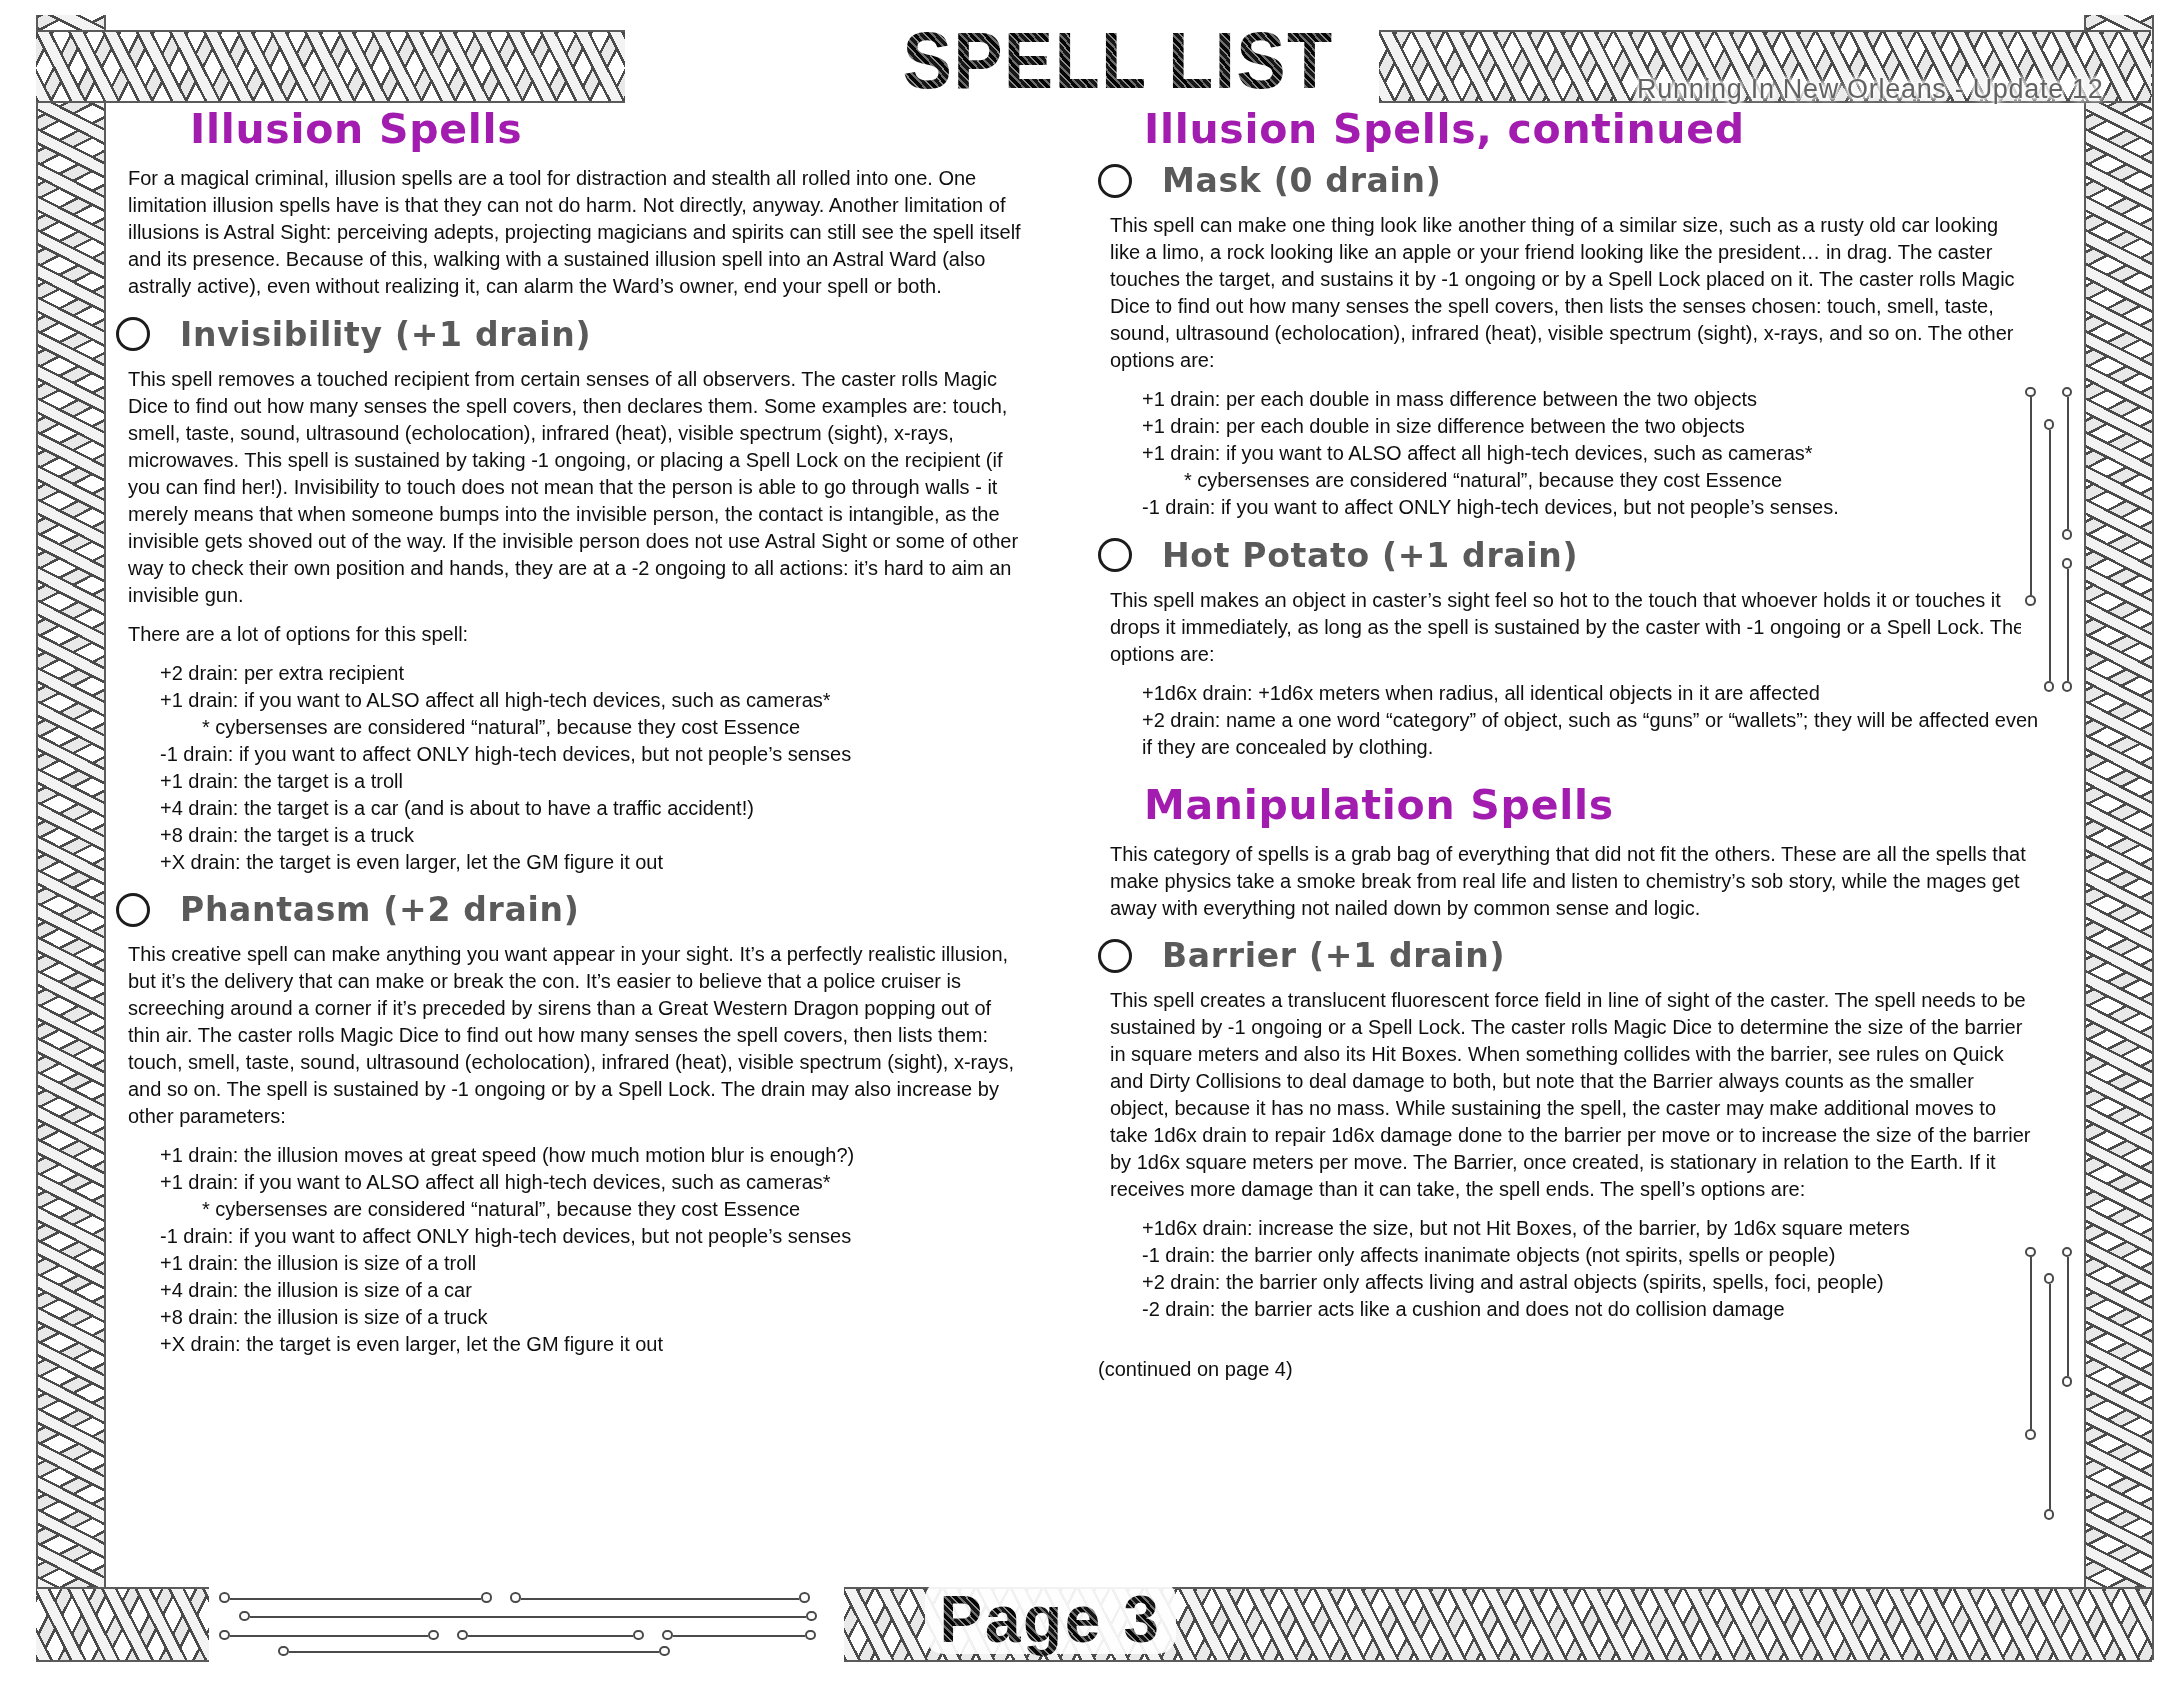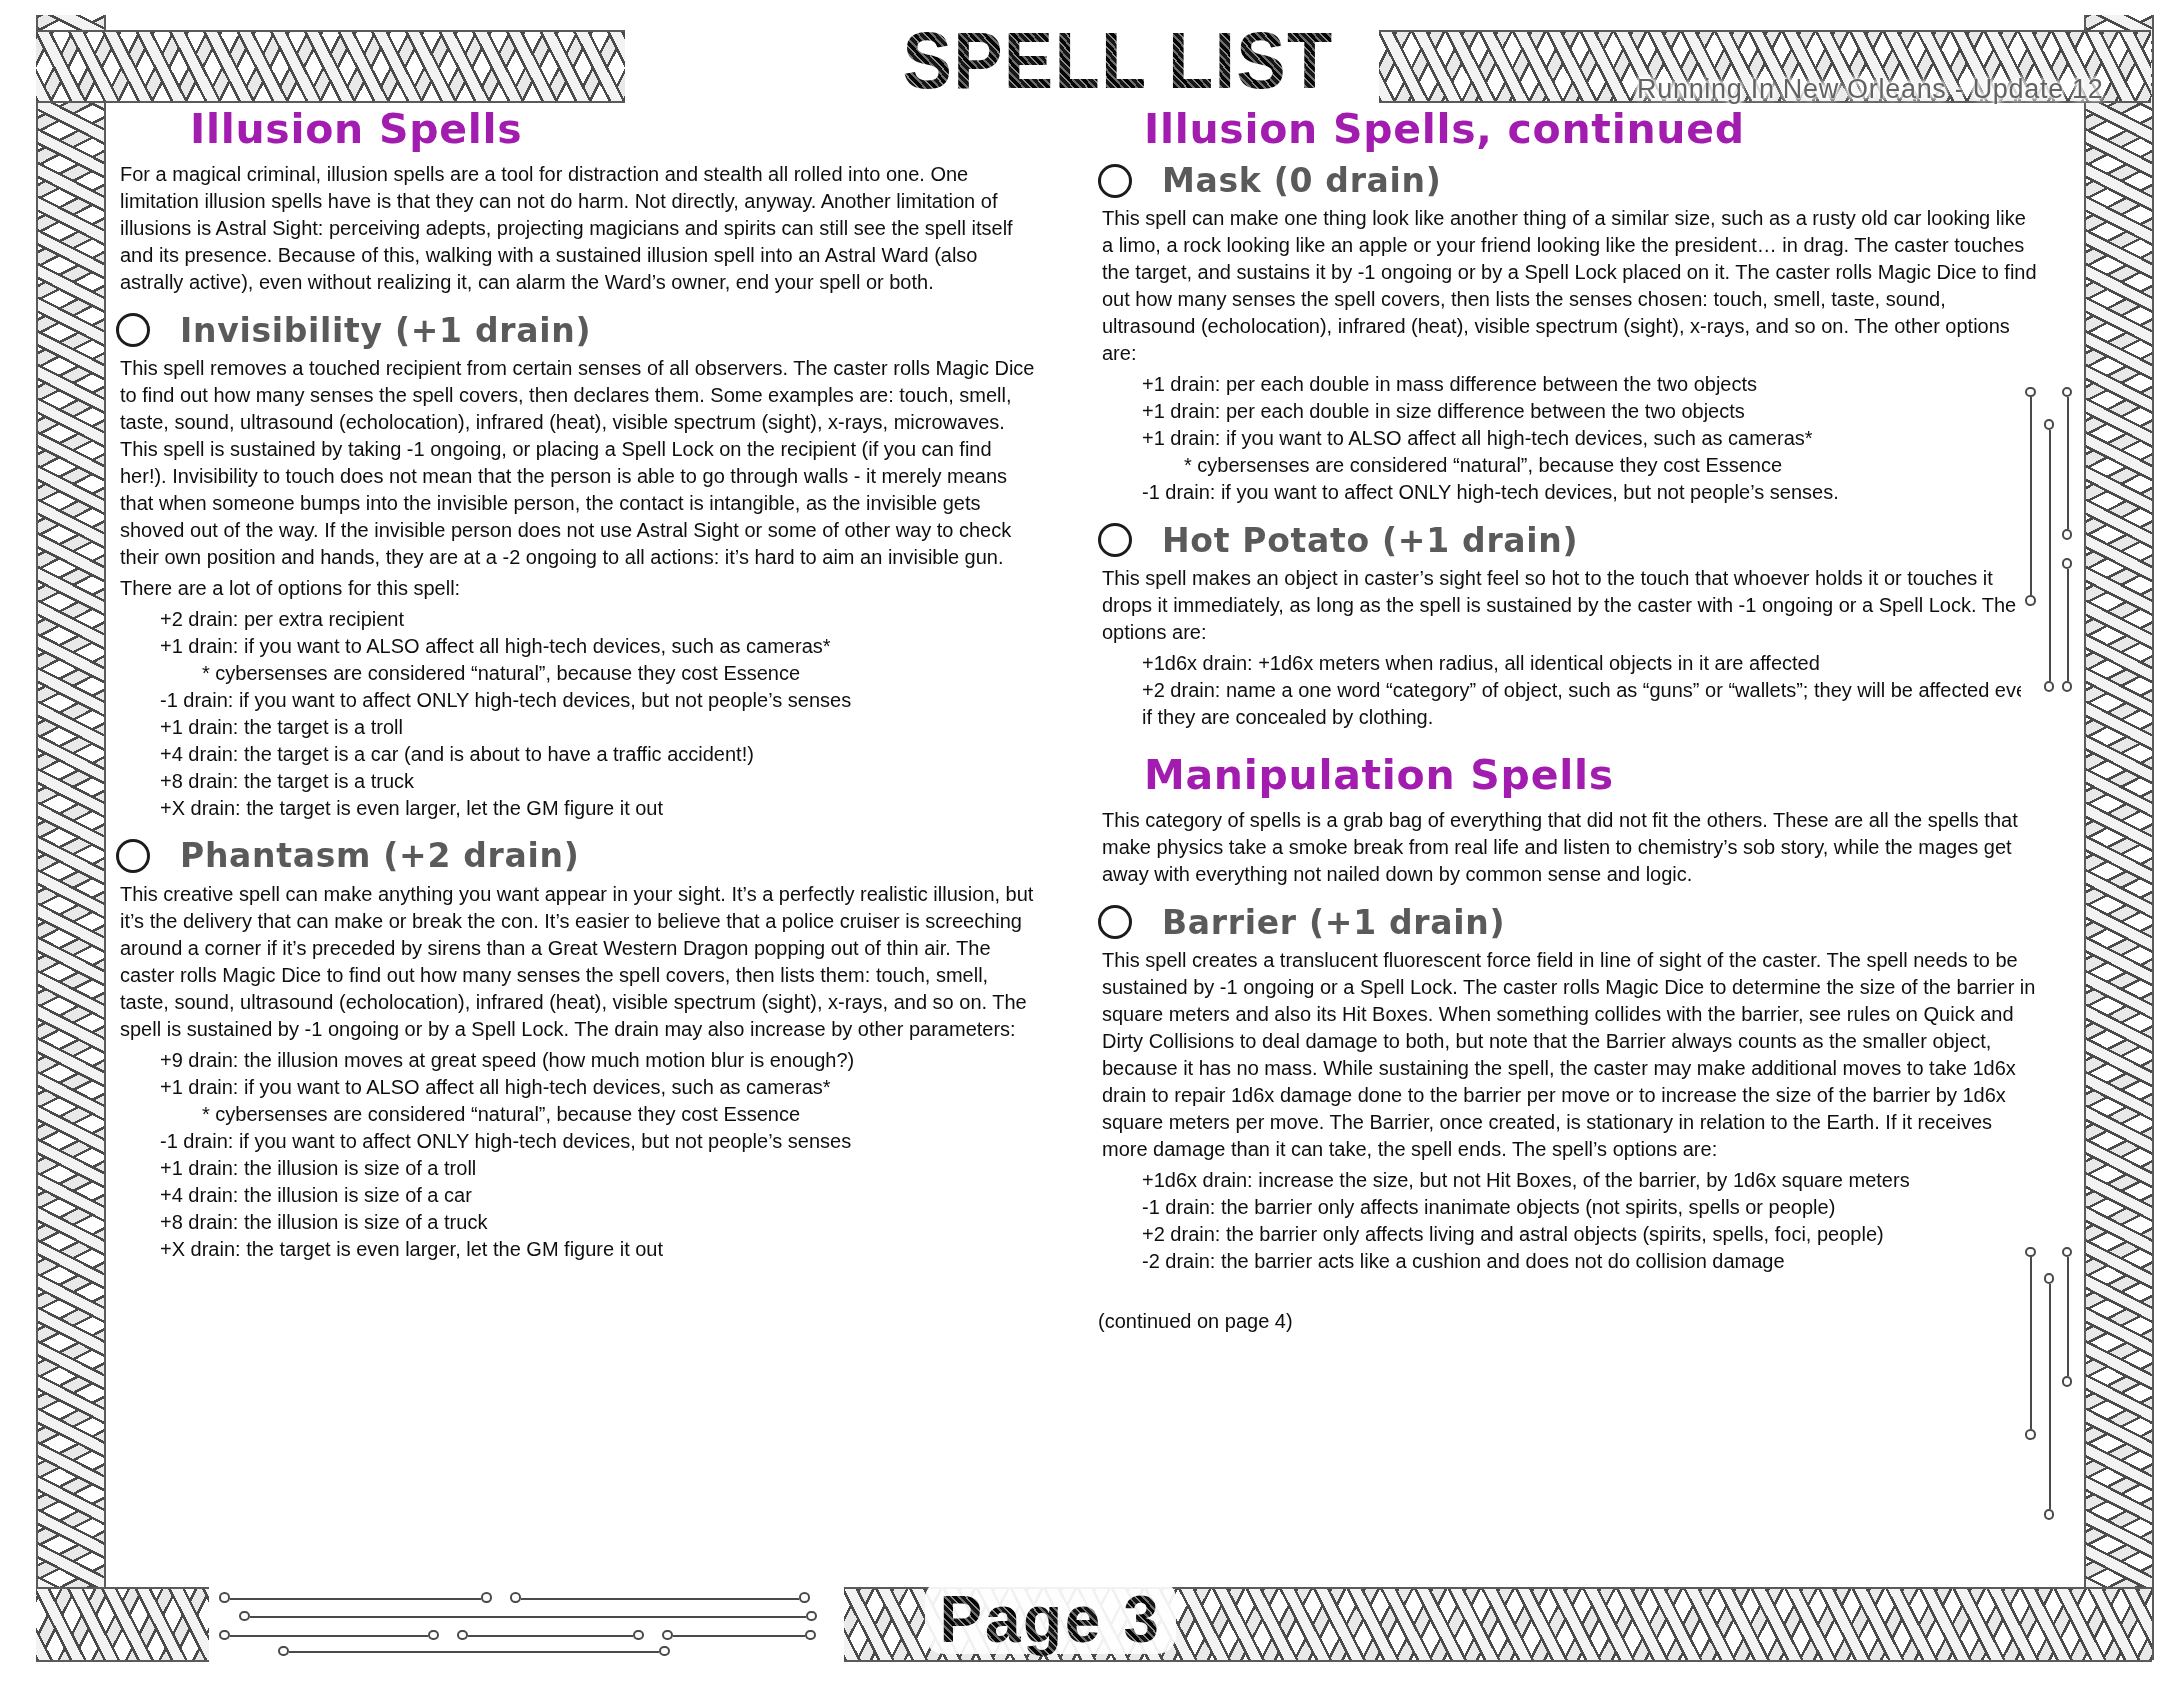--- a/index.html
+++ b/index.html
@@ -50,21 +50,21 @@
   .page-num{font-size:64px;letter-spacing:2.6px;transform:scaleY(1.05);transform-origin:top;display:inline-block;}
 
   
   .col{position:absolute;top:105px;}
   .col-left{left:116px;width:923px;}
   .col-right{left:1098px;width:945px;}
   h2.category{font-size:41px;font-weight:bold;color:#a21caf;letter-spacing:0.7px;margin:0 0 8px 74px;
       font-family:"DejaVu Sans",sans-serif;}
   .col-right h2.category{margin-left:46px;}
   h2.category.mid{margin-top:20px;}
-  p.body{font-size:20px;line-height:27px;margin:4px;}
+  p.body{font-size:20px;line-height:27px;margin:12px;}
   .opt{font-size:20px;line-height:27px;padding-left:44px;}
   .opt.sub{padding-left:86px;}
   .spell-h{display:flex;align-items:center;gap:30px;margin:14.6px 0 5.3px 0;}
   .bullet{width:28px;height:28px;border:3.3px solid #1c1c1c;border-radius:50%;flex:none;background:#fff;}
   .spell-name{font-size:33px;font-weight:bold;color:#5a5a5a;letter-spacing:0.7px;
       font-family:"DejaVu Sans",sans-serif;}
   .note{font-size:20px;line-height:27px;margin-top:33px;}
 </style>
 </head>
 <body>
@@ -119,21 +119,21 @@
     <div class="opt">+1 drain: the target is a troll</div>
     <div class="opt">+4 drain: the target is a car (and is about to have a traffic accident!)</div>
     <div class="opt">+8 drain: the target is a truck</div>
     <div class="opt">+X drain: the target is even larger, let the GM figure it out</div>
 
     <div class="spell-h">
       <span class="bullet"></span>
       <span class="spell-name">Phantasm (+2 drain)</span>
     </div>
     <p class="body">This creative spell can make anything you want appear in your sight. It’s a perfectly realistic illusion, but it’s the delivery that can make or break the con. It’s easier to believe that a police cruiser is screeching around a corner if it’s preceded by sirens than a Great Western Dragon popping out of thin air.  The caster rolls Magic Dice to find out how many senses the spell covers, then lists them: touch, smell, taste, sound, ultrasound (echolocation), infrared (heat), visible spectrum (sight), x-rays, and so on. The spell is sustained by -1 ongoing or by a Spell Lock. The drain may also increase by other parameters:</p>
-    <div class="opt">+9 drain: the illusion moves at great speed (how much motion blur is enough?)</div>
+    <div class="opt">+1 drain: the illusion moves at great speed (how much motion blur is enough?)</div>
     <div class="opt">+1 drain: if you want to ALSO affect all high-tech devices, such as cameras*</div>
     <div class="opt sub">* cybersenses are considered “natural”, because they cost Essence</div>
     <div class="opt">-1 drain: if you want to affect ONLY high-tech devices, but not people’s senses</div>
     <div class="opt">+1 drain: the illusion is size of a troll</div>
     <div class="opt">+4 drain: the illusion is size of a car</div>
     <div class="opt">+8 drain: the illusion is size of a truck</div>
     <div class="opt">+X drain: the target is even larger, let the GM figure it out</div>
   </section>
 
   <section class="col col-right">

